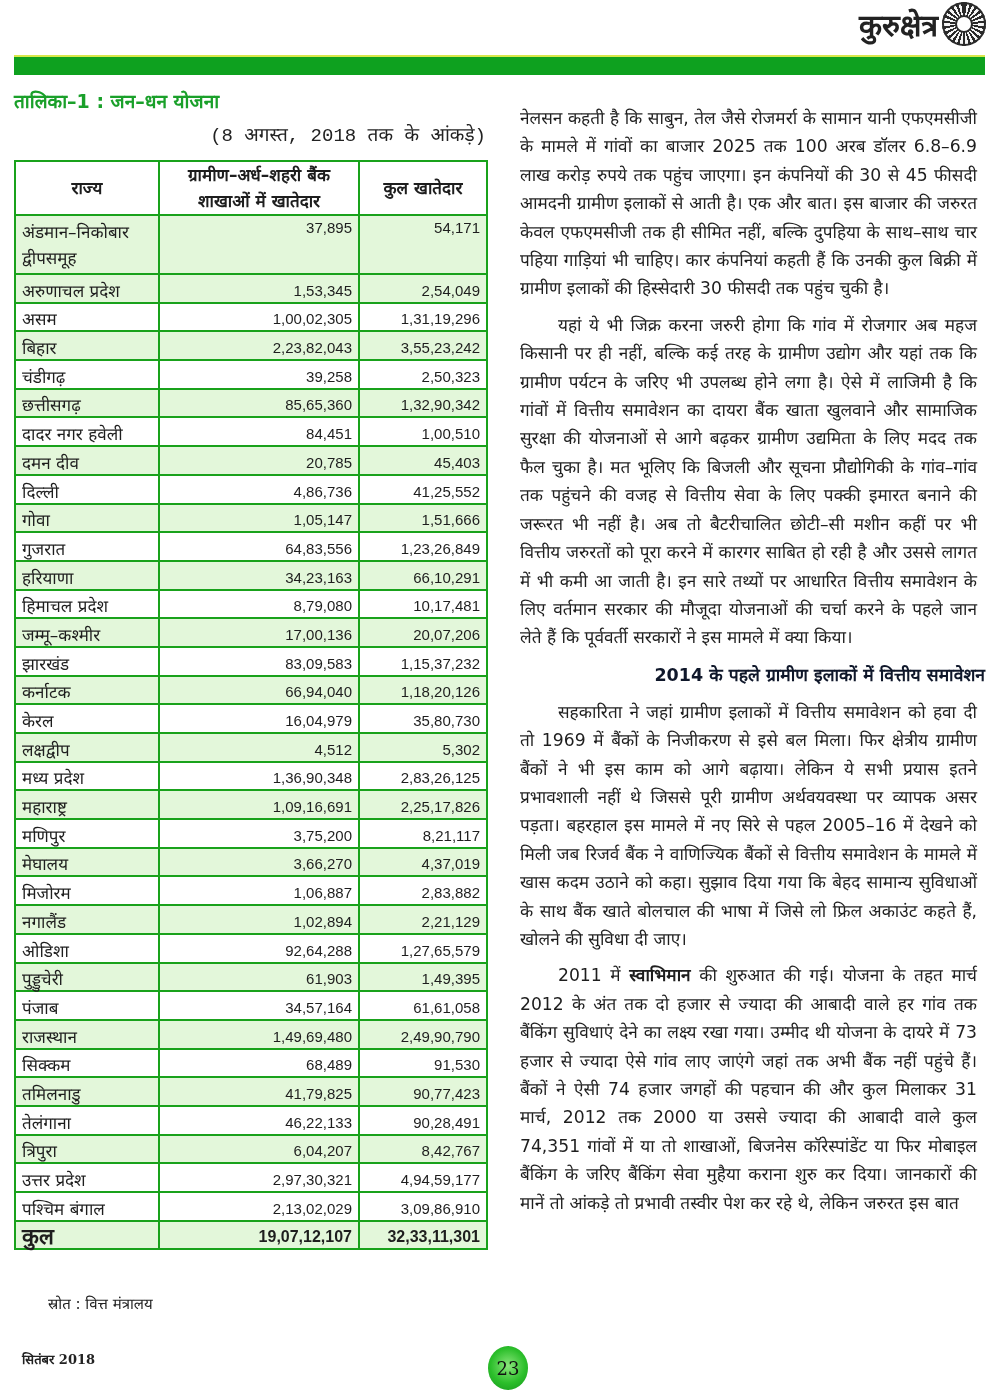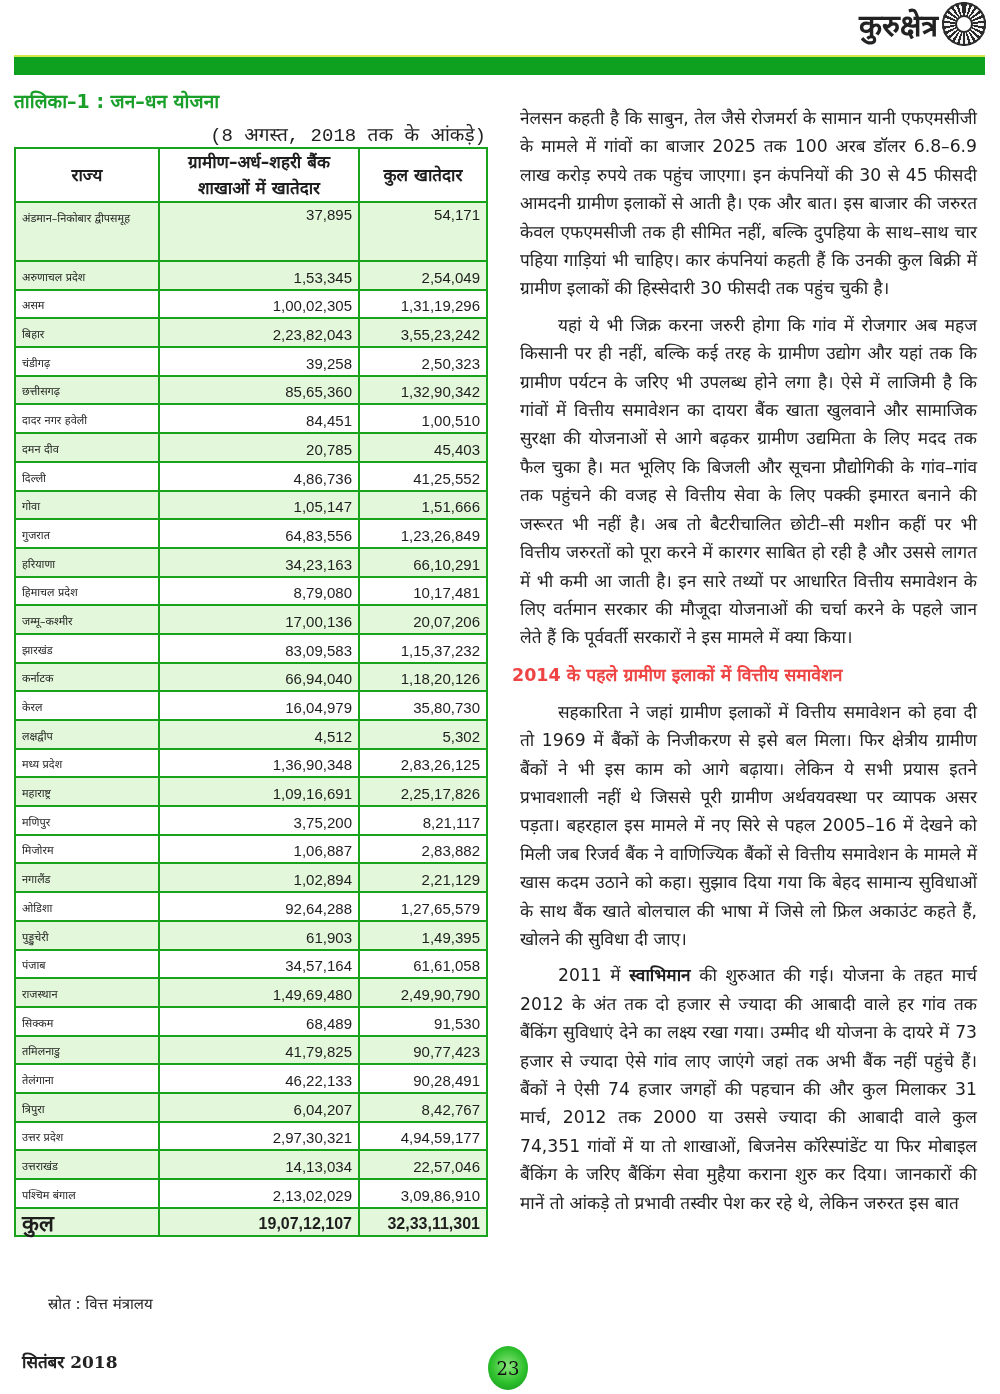--- a/index.html
+++ b/index.html
@@ -14,49 +14,49 @@
             box-shadow: 0 0 0 2px #2a2a2a inset; }
   .emblem::after { content:""; position:absolute; left:13px; top:13px; width:18px; height:18px;
                    border-radius:50%; background:#ffffff; border:2px solid #2a2a2a; box-sizing:border-box; }
   .green-bar { position:absolute; left:14px; top:55px; width:971px; height:20px;
                background:#0ea11f; border-top:2px solid #d8e84a; box-sizing:border-box; }
 
   
   .tbl-title { position:absolute; left:14px; width:476px; top:88px; text-align:left;
                color:#1aa02a; font-size:19px; font-weight:bold; }
   .tbl-sub { position:absolute; right:514px; top:121px; font-size:19px; color:#222;font-family:Liberation Mono, monospace; }
-  table.jd { position:absolute; left:14px; top:147px; width:472px; border-collapse:collapse;
+  table.jd { position:absolute; left:14px; top:160px; width:472px; border-collapse:collapse;
              table-layout:fixed;padding-left:40px; }
   table.jd td, table.jd th { border:2px solid #19a21b; padding:0 6px; font-size:15px;
              height:24.7px; line-height:18px; vertical-align:bottom; padding-bottom:2px; }
   table.jd th { font-weight:bold; font-size:17px; height:51px; text-align:center;
                 vertical-align:middle; line-height:26px; padding:0 2px; }
   table.jd col.c1 { width:144px; }
   table.jd col.c2 { width:200px; }
   table.jd col.c3 { width:128px; }
   table.jd td.num { text-align:right; font-family:"Liberation Sans", sans-serif; font-size:15px; }
-  table.jd td.state { font-size:11px; text-align:left; }
+  table.jd td.state { font-size:17px; text-align:left; }
   table.jd tr.alt td { background:#e3f7da; }
   table.jd tr.first td { height:52px; vertical-align:top; padding-top:3px; }
   table.jd tr.first td.state { line-height:26px; }
   table.jd tr.total td { font-weight:bold; font-size:22px; background:#e3f7da; }
   table.jd tr.total td.num { font-size:16px; }
   .source { position:absolute; left:48px; top:1293px; font-size:15px; color:#222; }
 
   
   .article { position:absolute; left:512px; top:96px; width:473px; font-size:17.2px;
              line-height:28.4px; color:#1e1e1e; text-align:justify; }
   .article p { margin:8px; text-indent:0; }
   .article p.ind { text-indent:38px; }
-  .article h3 { margin:0; font-size:17.5px; font-weight:bold; color:#ef4444; text-align:left;
+  .article h3 { margin:0; font-size:17.5px; font-weight:bold; color:#0f172a; text-align:right;
                 line-height:30px; }
   .article b { font-weight:bold; }
 
   
-  .foot-date { position:absolute; left:22px; top:1350px; font-size:17px; font-weight:bold;
+  .foot-date { position:absolute; left:22px; top:1350px; font-size:13px; font-weight:bold;
                font-family:"DejaVu Serif", serif; color:#222; }
   .page-badge { position:absolute; left:488px; top:1346px; width:40px; height:44px; border-radius:50%;
                 background: radial-gradient(circle at 50% 45%, #8be67c 0%, #2cbf2b 55%, #14931a 100%);
                 display:flex; align-items:center; justify-content:center;
                 font-family:"DejaVu Serif", serif; font-size:18px; color:#111; }
 </style>
 </head>
 <body>
 
 <div class="masthead">कुरुक्षेत्र</div>
@@ -178,20 +178,25 @@
       <tr class="alt">
         <td class="state">महाराष्ट्र</td>
         <td class="num">1,09,16,691</td>
         <td class="num">2,25,17,826</td>
       </tr>
       <tr>
         <td class="state">मणिपुर</td>
         <td class="num">3,75,200</td>
         <td class="num">8,21,117</td>
       </tr>
+      <tr class="alt">
+        <td class="state">मेघालय</td>
+        <td class="num">3,66,270</td>
+        <td class="num">4,37,019</td>
+      </tr>
       <tr>
         <td class="state">मिजोरम</td>
         <td class="num">1,06,887</td>
         <td class="num">2,83,882</td>
       </tr>
       <tr class="alt">
         <td class="state">नगालैंड</td>
         <td class="num">1,02,894</td>
         <td class="num">2,21,129</td>
       </tr>
@@ -232,25 +237,20 @@
       </tr>
       <tr class="alt">
         <td class="state">त्रिपुरा</td>
         <td class="num">6,04,207</td>
         <td class="num">8,42,767</td>
       </tr>
       <tr>
         <td class="state">उत्तर प्रदेश</td>
         <td class="num">2,97,30,321</td>
         <td class="num">4,94,59,177</td>
-      </tr>
-      <tr class="alt">
-        <td class="state">उत्तराखंड</td>
-        <td class="num">14,13,034</td>
-        <td class="num">22,57,046</td>
       </tr>
       <tr>
         <td class="state">पश्चिम बंगाल</td>
         <td class="num">2,13,02,029</td>
         <td class="num">3,09,86,910</td>
       </tr>
       <tr class="total">
         <td class="state">कुल</td>
         <td class="num">19,07,12,107</td>
         <td class="num">32,33,11,301</td>

